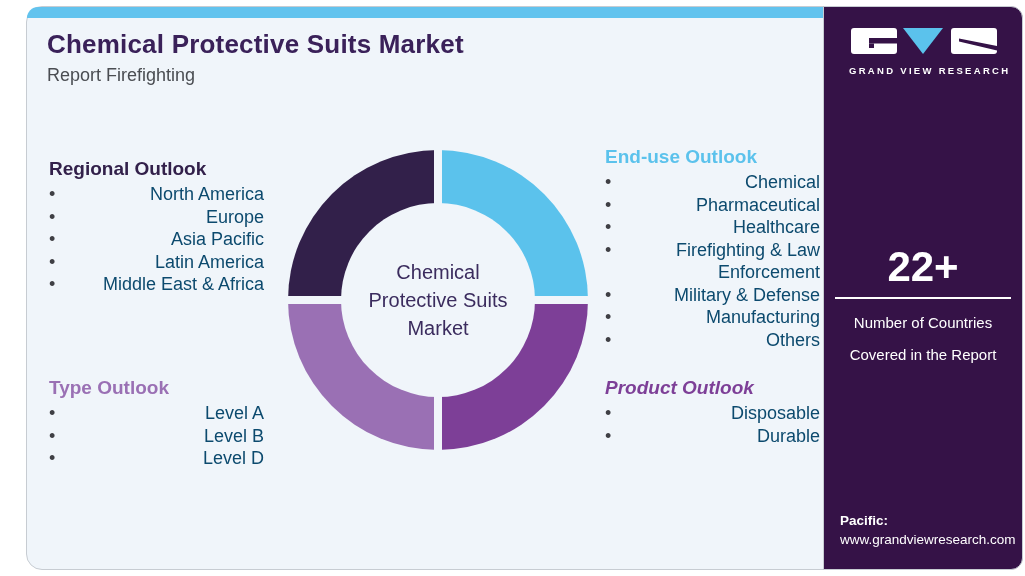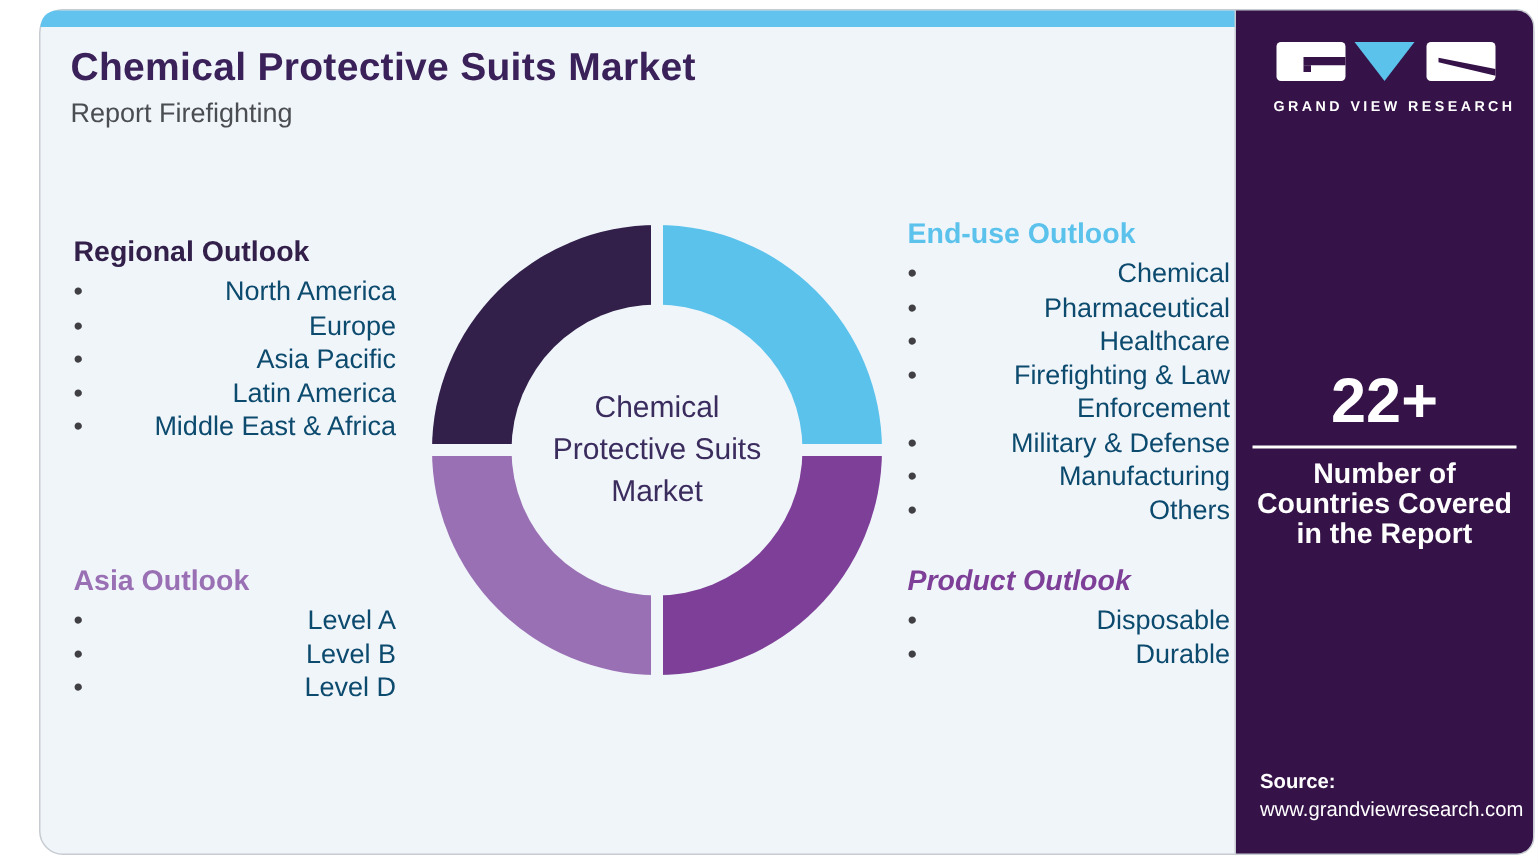--- a/index.html
+++ b/index.html
@@ -52,21 +52,21 @@
     background:#351247; border:1px solid #c7ccd2; border-radius:0 12px 12px 0;margin-left:42px;
   }
   .logo { position:absolute; left:25px; top:20px; width:150px; text-align:center; }
   .logo-text {
     margin-top:4px; color:#ffffff; font-size:9.5px; font-weight:bold;
     letter-spacing:2.3px; white-space:nowrap;
   }
   .stat { position:absolute; left:10px; top:236px; width:178px; text-align:center; }
   .stat-value { color:#ffffff; font-size:42px; font-weight:bold; }
   .stat-divider { margin:6px auto 8px auto; width:176px; height:2px; background:#ffffff; }
-  .stat-label { color:#ffffff; font-size:19px; line-height:20px;font-weight:bold; }
+  .stat-label { color:#ffffff; font-size:15px; line-height:32px; }
   .source { position:absolute; left:16px; bottom:22px; color:#ffffff; }
   .source-label { font-size:13.5px; font-weight:bold; }
   .source-url { font-size:13.5px; margin-top:4px; }
 </style>
 </head>
 <body>
 
 <div class="stage">
   <div class="card">
     <div class="topbar"></div>
@@ -81,21 +81,21 @@
       <ul>
           <li>North America</li>
           <li>Europe</li>
           <li>Asia Pacific</li>
           <li>Latin America</li>
           <li>Middle East &amp; Africa</li>
         </ul>
     </div>
 
     <div class="section sec-type">
-      <h2 style="color: rgb(154, 112, 180);">Asia Outlook</h2>
+      <h2 style="color: rgb(154, 112, 180);">Type Outlook</h2>
       <ul>
           <li>Level A</li>
           <li>Level B</li>
           <li>Level D</li>
         </ul>
     </div>
 
     <div class="section sec-enduse">
       <h2 style="color: rgb(91, 194, 236);">End-use Outlook</h2>
       <ul>
@@ -139,17 +139,17 @@
       <div class="logo-text">GRAND VIEW RESEARCH</div>
     </div>
 
     <div class="stat">
       <div class="stat-value">22+</div>
       <div class="stat-divider"></div>
       <div class="stat-label">Number of Countries Covered in the Report</div>
     </div>
 
     <div class="source">
-      <div class="source-label">Source:</div>
+      <div class="source-label">Pacific:</div>
       <div class="source-url">www.grandviewresearch.com</div>
     </div>
   </div>
 </div>
 
 </body></html>

